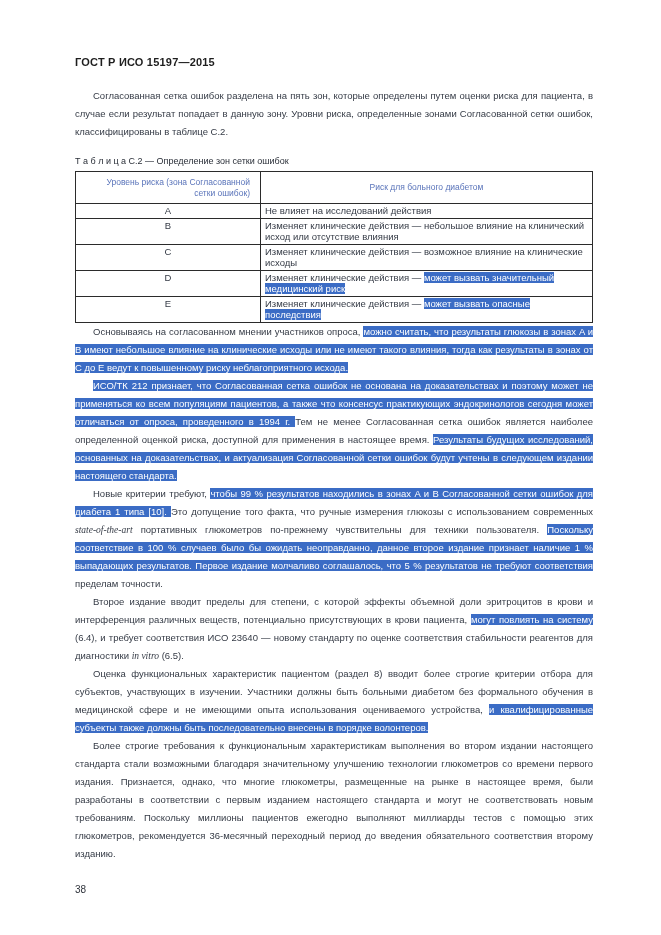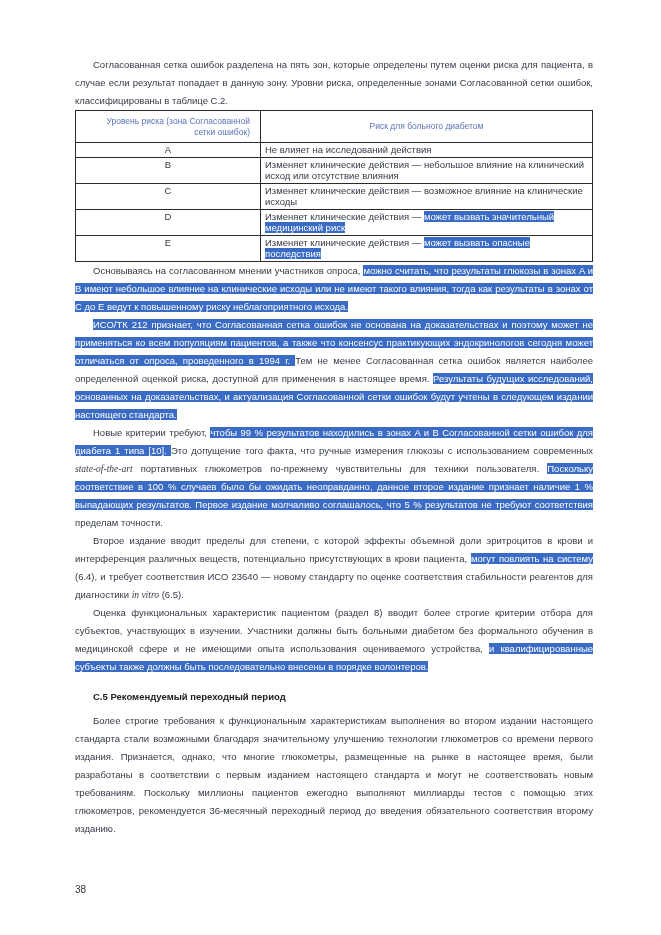--- a/index.html
+++ b/index.html
@@ -85,23 +85,25 @@
     font-size: 10px;
     color: #30343c;
   }
 </style>
 </head>
 <body>
 
 <div class="page">
   <div class="content">
 
+    <div class="doc-header">ГОСТ Р ИСО 15197—2015</div>
 
     <p class="par indent"><span>Согласованная сетка ошибок разделена на пять зон, которые определены путем оценки риска для пациента, в случае если результат попадает в данную зону. Уровни риска, определенные зонами Согласованной сетки ошибок, классифицированы в таблице С.2.</span></p>
 
+    <p class="caption">Т а б л и ц а С.2 — Определение зон сетки ошибок</p>
 
     <table class="grid">
       <thead>
         <tr>
           <th class="c1">Уровень риска (зона Согласованной сетки ошибок)</th>
           <th>Риск для больного диабетом</th>
         </tr>
       </thead>
       <tbody id="grid-body">
           <tr>
@@ -128,20 +130,19 @@
     </table>
 
     <div class="paragraphs-block" id="paragraphs">
         <p class="par indent"><span>Основываясь на согласованном мнении участников опроса, </span><span class="hl">можно считать, что результаты глюкозы в зонах A и B имеют небольшое влияние на клинические исходы или не имеют такого влияния, тогда как результаты в зонах от C до E ведут к повышенному риску неблагоприятного исхода.</span></p>
         <p class="par indent"><span class="hl">ИСО/ТК 212 признает, что Согласованная сетка ошибок не основана на доказательствах и поэтому может не применяться ко всем популяциям пациентов, а также что консенсус практикующих эндокринологов сегодня может отличаться от опроса, проведенного в 1994 г. </span><span>Тем не менее Согласованная сетка ошибок является наиболее определенной оценкой риска, доступной для применения в настоящее время. </span><span class="hl">Результаты будущих исследований, основанных на доказательствах, и актуализация Согласованной сетки ошибок будут учтены в следующем издании настоящего стандарта.</span></p>
         <p class="par indent"><span>Новые критерии требуют, </span><span class="hl">чтобы 99 % результатов находились в зонах A и B Согласованной сетки ошибок для диабета 1 типа [10]. </span><span>Это допущение того факта, что ручные измерения глюкозы с использованием современных </span><span class="it">state-of-the-art</span><span> портативных глюкометров по-прежнему чувствительны для техники пользователя. </span><span class="hl">Поскольку соответствие в 100 % случаев было бы ожидать неоправданно, данное второе издание признает наличие 1 % выпадающих результатов. Первое издание молчаливо соглашалось, что 5 % результатов не требуют соответствия </span><span>пределам точности.</span></p>
         <p class="par indent"><span>Второе издание вводит пределы для степени, с которой эффекты объемной доли эритроцитов в крови и интерференция различных веществ, потенциально присутствующих в крови пациента, </span><span class="hl">могут повлиять на систему</span><span> (6.4), и требует соответствия ИСО 23640 — новому стандарту по оценке соответствия стабильности реагентов для диагностики </span><span class="it">in vitro</span><span> (6.5).</span></p>
         <p class="par indent"><span>Оценка функциональных характеристик пациентом (раздел 8) вводит более строгие критерии отбора для субъектов, участвующих в изучении. Участники должны быть больными диабетом без формального обучения в медицинской сфере и не имеющими опыта использования оцениваемого устройства, </span><span class="hl">и квалифицированные субъекты также должны быть последовательно внесены в порядке волонтеров.</span></p>
       </div>
 
-    <p class="heading indent">С.5 Рекомендуемый переходный период</p>
 
     <p class="par indent"><span>Более строгие требования к функциональным характеристикам выполнения во втором издании настоящего стандарта стали возможными благодаря значительному улучшению технологии глюкометров со времени первого издания. Признается, однако, что многие глюкометры, размещенные на рынке в настоящее время, были разработаны в соответствии с первым изданием настоящего стандарта и могут не соответствовать новым требованиям. Поскольку миллионы пациентов ежегодно выполняют миллиарды тестов с помощью этих глюкометров, рекомендуется 36-месячный переходный период до введения обязательного соответствия второму изданию.</span></p>
 
   </div>
 
   <div class="page-number">38</div>
 </div>
 
 </body></html>

